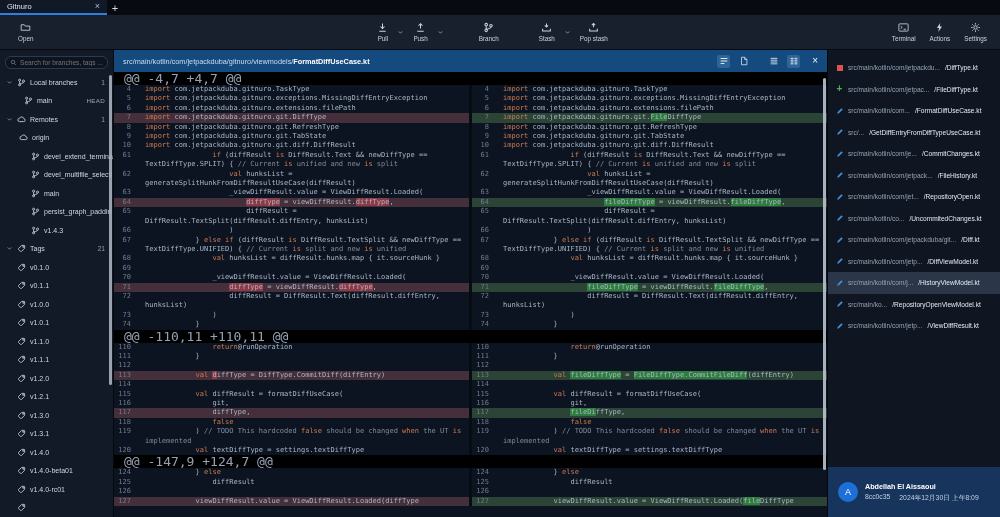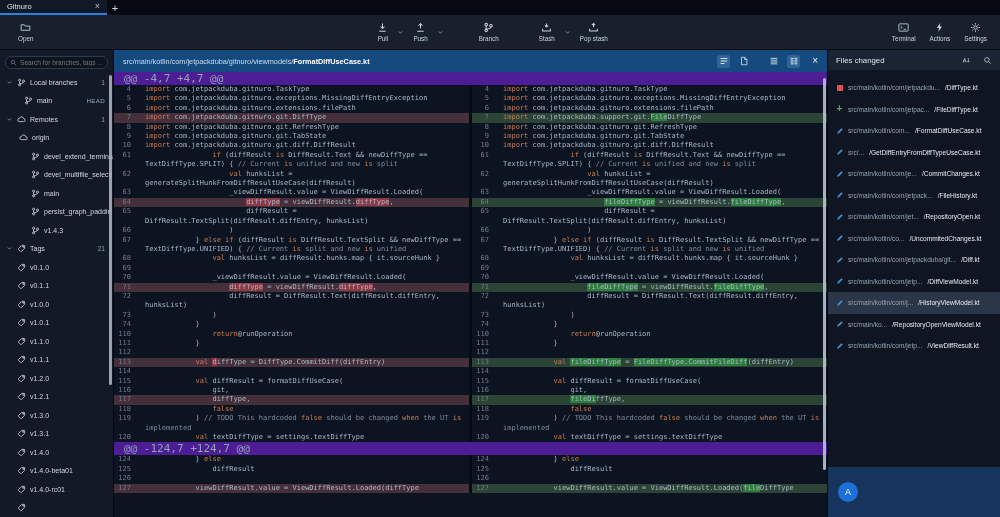--- a/index.html
+++ b/index.html
@@ -47,21 +47,21 @@
   .path { font-size:7.3px; color:#c9dcf0; white-space:nowrap; overflow:hidden; }
   .path b { color:#ffffff; }
   .dh-icons { margin-left:auto; display:flex; align-items:center; gap:7px; }
   .dh-ic { display:flex; padding:1.5px; border-radius:2px; color:#cfe0ef; }
   .dh-ic svg { width:10px; height:10px; }
   .dh-ic.sel { background:#2f6496; color:#eef5fc; }
   .dh-close { margin-left:12px; color:#eef2f8; font-size:10px; line-height:10px; }
 
   .diff-body { flex:1; overflow:hidden; background:#0d1421; font-family:"DejaVu Sans Mono", monospace; font-size:7px; line-height:9.4px; color:#a8b6c6; position:relative; }
   .drow { display:flex; min-height:9.4px; }
-  .drow.hunk { background:#4c1d95; color:#94a2b5; height:13px; line-height:13px; padding-left:10px; font-size:11px;text-align:right; }
+  .drow.hunk { background:#000000; color:#94a2b5; height:13px; line-height:13px; padding-left:10px; font-size:13px;text-align:right; }
   .side { flex:1 1 0; display:flex; min-width:0; }
   .side.rgt { border-left:3px solid #070b12; }
   .ln { width:22px; flex:none; text-align:right; padding-right:5px; color:#6e7b8d; }
   .code { flex:1; white-space:pre-wrap; overflow:hidden; padding-left:9px; padding-right:3px; }
   .side.del { background:#452f3a; }
   .side.add { background:#2b4435; }
   .tok-k { color:#cc7a52;margin-top:41px; }
   .tok-c { color:#7f8b9b; }
   .side.del .tok-hl { background:#8e3a46; }
   .side.add .tok-hl { background:#2f7c3f; }
@@ -532,21 +532,21 @@
                 <span class="code"><span class="tok-k">import</span><span> com.jetpackduba.gitnuro.extensions.filePath</span></span>
               </div>
             </div>
             <div class="drow">
               <div class="side del lft">
                 <span class="ln">7</span>
                 <span class="code"><span class="tok-k">import</span><span> com.jetpackduba.gitnuro.git.DiffType</span></span>
               </div>
               <div class="side add rgt">
                 <span class="ln">7</span>
-                <span class="code"><span class="tok-k">import</span><span> com.jetpackduba.support.git.</span><span class="tok-hl">File</span><span>DiffType</span></span>
+                <span class="code"><span class="tok-k">import</span><span> com.jetpackduba.gitnuro.git.</span><span class="tok-hl">File</span><span>DiffType</span></span>
               </div>
             </div>
             <div class="drow">
               <div class="side  lft">
                 <span class="ln">8</span>
                 <span class="code"><span class="tok-k">import</span><span> com.jetpackduba.gitnuro.git.RefreshType</span></span>
               </div>
               <div class="side  rgt">
                 <span class="ln">8</span>
                 <span class="code"><span class="tok-k">import</span><span> com.jetpackduba.gitnuro.git.RefreshType</span></span>
@@ -705,20 +705,21 @@
             <div class="drow">
               <div class="side  lft">
                 <span class="ln">74</span>
                 <span class="code"><span>            }</span></span>
               </div>
               <div class="side  rgt">
                 <span class="ln">74</span>
                 <span class="code"><span>            }</span></span>
               </div>
             </div>
+            <div class="drow hunk">@@ -110,11 +110,11 @@</div>
             <div class="drow">
               <div class="side  lft">
                 <span class="ln">110</span>
                 <span class="code"><span>                </span><span class="tok-k">return</span><span>@runOperation</span></span>
               </div>
               <div class="side  rgt">
                 <span class="ln">110</span>
                 <span class="code"><span>                </span><span class="tok-k">return</span><span>@runOperation</span></span>
               </div>
             </div>
@@ -815,21 +816,21 @@
             <div class="drow">
               <div class="side  lft">
                 <span class="ln">120</span>
                 <span class="code"><span>            </span><span class="tok-k">val</span><span> textDiffType = settings.textDiffType</span></span>
               </div>
               <div class="side  rgt">
                 <span class="ln">120</span>
                 <span class="code"><span>            </span><span class="tok-k">val</span><span> textDiffType = settings.textDiffType</span></span>
               </div>
             </div>
-            <div class="drow hunk">@@ -124,7 +124,7 @@</div>
+            <div class="drow hunk">@@ -147,9 +124,7 @@</div>
             <div class="drow">
               <div class="side  lft">
                 <span class="ln">124</span>
                 <span class="code"><span>            } </span><span class="tok-k">else</span></span>
               </div>
               <div class="side  rgt">
                 <span class="ln">124</span>
                 <span class="code"><span>            } </span><span class="tok-k">else</span></span>
               </div>
             </div>
@@ -862,36 +863,20 @@
                 <span class="ln">127</span>
                 <span class="code"><span>            viewDiffResult.value = ViewDiffResult.Loaded(</span><span class="tok-hl">file</span><span>DiffType</span></span>
               </div>
             </div>
           </div>
         <div class="diff-thumb"></div>
       </div>
     </div>
 
     <div class="rpanel">
-      <div class="rp-head">
-        <span>Files changed</span>
-        <span class="rp-hicons">
-          <span style="display: flex;">
-              <svg viewBox="0 0 12 12" fill="none" stroke="currentColor" stroke-width="1">
-                <path d="M1.5 8.5L3.5 3l2 5.5M2.2 6.8h2.6M8.5 3v5M7.2 6.7L8.5 8.2 9.8 6.7"></path>
-              </svg>
-            </span>
-          <span style="display: flex;">
-              <svg viewBox="0 0 12 12" fill="none" stroke="currentColor" stroke-width="1.1">
-                <circle cx="5.2" cy="5.2" r="3"></circle>
-                <path d="M7.5 7.5l2.8 2.8"></path>
-              </svg>
-            </span>
-        </span>
-      </div>
       <div class="rp-list">
           <div class="rp-item">
             <span class="st">
               <span class="st-del"></span>
             </span>
             <span>src/main/kotlin/com/jetpackdu...</span>
             <span class="fname">/DiffType.kt</span>
           </div>
           <div class="rp-item">
             <span class="st">
@@ -996,16 +981,23 @@
                 <path d="M1.8 10.2l.7-2.6 5.7-5.7 1.9 1.9-5.7 5.7-2.6.7z" fill="currentColor"></path>
               </svg>
             </span>
             <span>src/main/kotlin/com/jetp...</span>
             <span class="fname">/ViewDiffResult.kt</span>
           </div>
         </div>
       <div class="rp-spacer"></div>
       <div class="rp-author">
         <div class="avatar">A</div>
+        <div>
+          <div class="a-name">Abdellah El Aissaoui</div>
+          <div class="a-sub">
+            <span>8cc0c35</span>
+            <span>2024年12月30日 上午8:09</span>
+          </div>
+        </div>
       </div>
     </div>
   </div>
 </div>
 
 </body></html>

